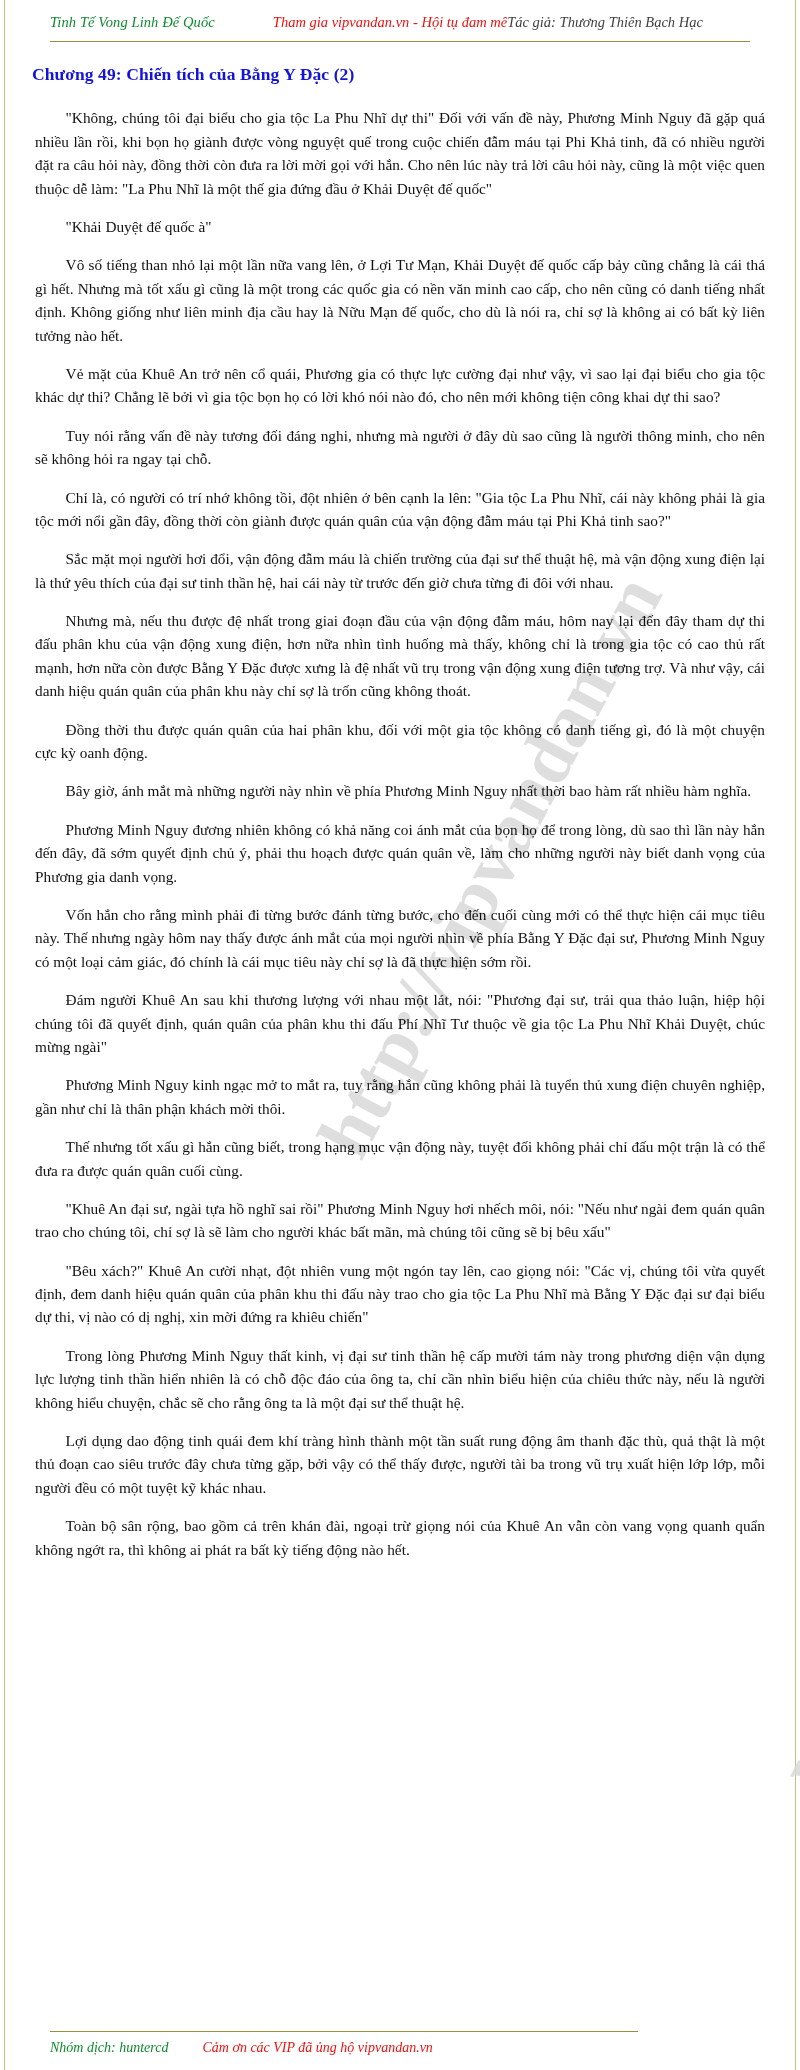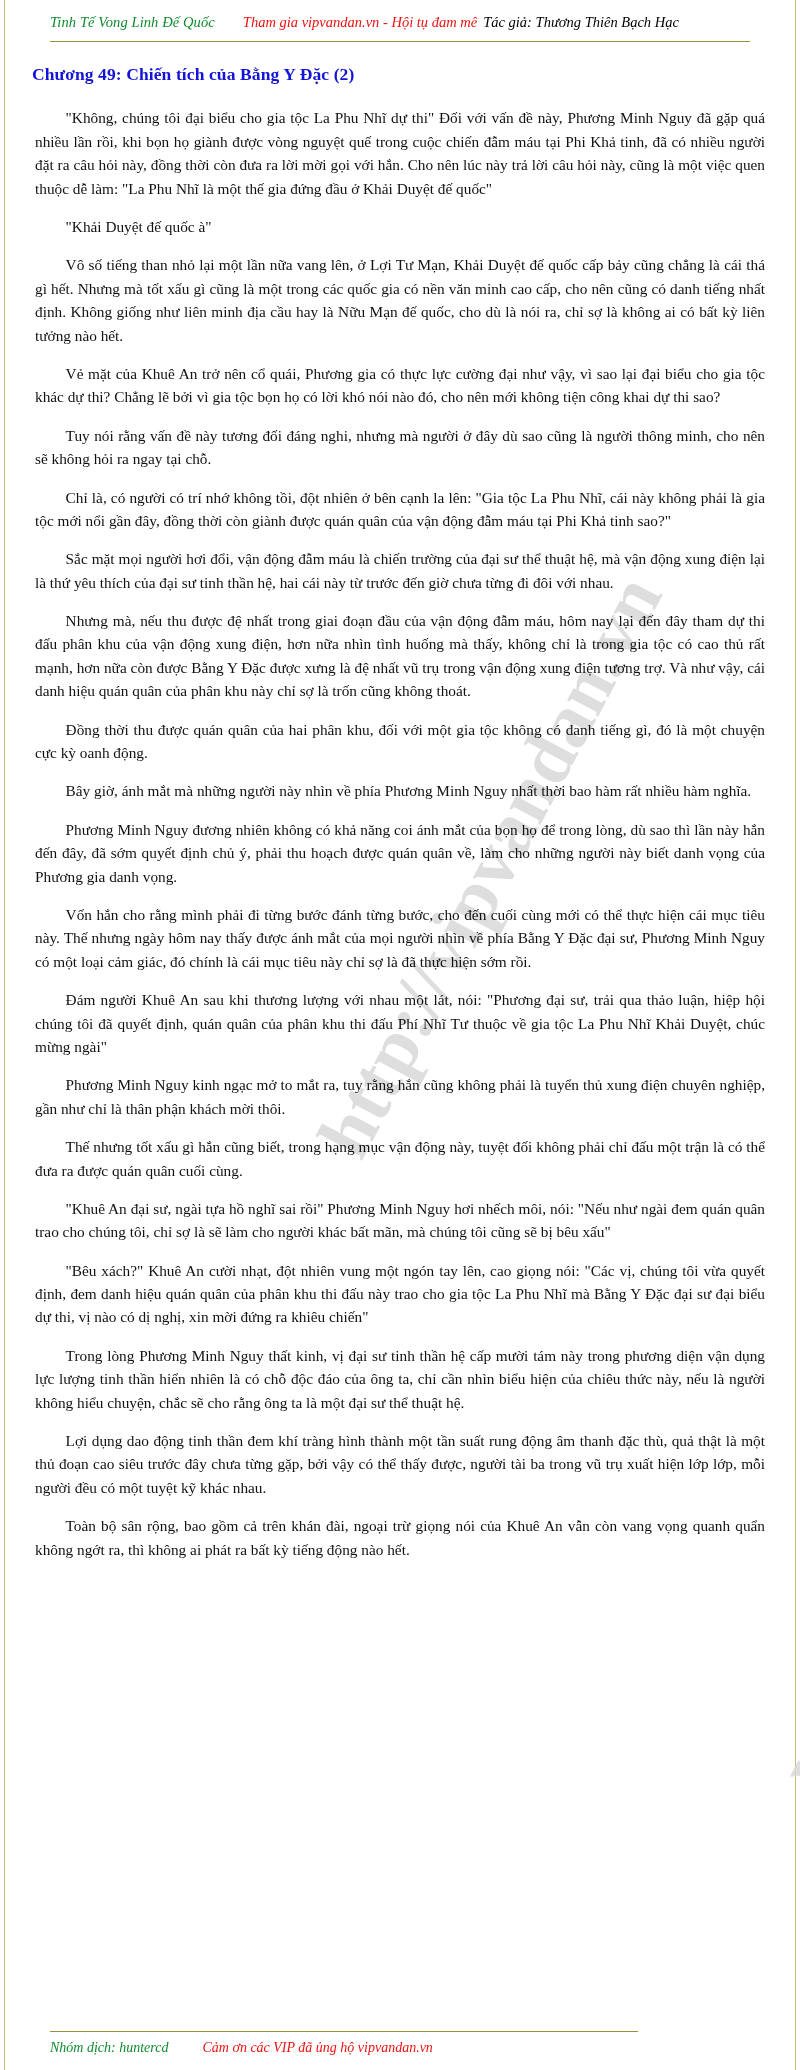--- a/index.html
+++ b/index.html
@@ -87,25 +87,24 @@
     font-size: 14.5px;
     white-space: nowrap;
   }
   .mh-site {
     color: #0f8a2e;
     font-weight: normal;
     letter-spacing: .1px;
   }
   .mh-promo {
     color: #ee1111;
-    margin-left: 28px;
+    margin-left: 58px;
   }
   .mh-author {
-    color: #000000;
-    margin-left: 6px;
+    color: #404040;
   }
   .rule {
     height: 0;
     border-top: 1px solid #9a8f3e;
     margin: 4px 18px 0 18px;
   }
   .chapter-title {
     text-align: left;
     color: #1414d8;
     font-size: 17.5px;
@@ -195,21 +194,21 @@
       <p>Đồng thời thu được quán quân của hai phân khu, đối với một gia tộc không có danh tiếng gì, đó là một chuyện cực kỳ oanh động.</p>
       <p>Bây giờ, ánh mắt mà những người này nhìn về phía Phương Minh Nguy nhất thời bao hàm rất nhiều hàm nghĩa.</p>
       <p>Phương Minh Nguy đương nhiên không có khả năng coi ánh mắt của bọn họ để trong lòng, dù sao thì lần này hắn đến đây, đã sớm quyết định chủ ý, phải thu hoạch được quán quân về, làm cho những người này biết danh vọng của Phương gia danh vọng.</p>
       <p>Vốn hắn cho rằng mình phải đi từng bước đánh từng bước, cho đến cuối cùng mới có thể thực hiện cái mục tiêu này. Thế nhưng ngày hôm nay thấy được ánh mắt của mọi người nhìn về phía Bằng Y Đặc đại sư, Phương Minh Nguy có một loại cảm giác, đó chính là cái mục tiêu này chỉ sợ là đã thực hiện sớm rồi.</p>
       <p>Đám người Khuê An sau khi thương lượng với nhau một lát, nói: "Phương đại sư, trải qua thảo luận, hiệp hội chúng tôi đã quyết định, quán quân của phân khu thi đấu Phí Nhĩ Tư thuộc về gia tộc La Phu Nhĩ Khải Duyệt, chúc mừng ngài"</p>
       <p>Phương Minh Nguy kinh ngạc mở to mắt ra, tuy rằng hắn cũng không phải là tuyển thủ xung điện chuyên nghiệp, gần như chỉ là thân phận khách mời thôi.</p>
       <p>Thế nhưng tốt xấu gì hắn cũng biết, trong hạng mục vận động này, tuyệt đối không phải chỉ đấu một trận là có thể đưa ra được quán quân cuối cùng.</p>
       <p>"Khuê An đại sư, ngài tựa hồ nghĩ sai rồi" Phương Minh Nguy hơi nhếch môi, nói: "Nếu như ngài đem quán quân trao cho chúng tôi, chỉ sợ là sẽ làm cho người khác bất mãn, mà chúng tôi cũng sẽ bị bêu xấu"</p>
       <p>"Bêu xách?" Khuê An cười nhạt, đột nhiên vung một ngón tay lên, cao giọng nói: "Các vị, chúng tôi vừa quyết định, đem danh hiệu quán quân của phân khu thi đấu này trao cho gia tộc La Phu Nhĩ mà Bằng Y Đặc đại sư đại biểu dự thi, vị nào có dị nghị, xin mời đứng ra khiêu chiến"</p>
       <p>Trong lòng Phương Minh Nguy thất kinh, vị đại sư tinh thần hệ cấp mười tám này trong phương diện vận dụng lực lượng tinh thần hiển nhiên là có chỗ độc đáo của ông ta, chỉ cần nhìn biểu hiện của chiêu thức này, nếu là người không hiểu chuyện, chắc sẽ cho rằng ông ta là một đại sư thể thuật hệ.</p>
-      <p>Lợi dụng dao động tinh thần đem khí tràng hình thành một tần suất rung động âm thanh đặc thù, quả thật là một thủ đoạn cao siêu trước đây chưa từng gặp, bởi vậy có thể thấy được, người tài ba trong vũ trụ xuất hiện lớp lớp, mỗi người đều có một tuyệt kỹ khác nhau.</p>
+      <p>Lợi dụng dao động tinh quái đem khí tràng hình thành một tần suất rung động âm thanh đặc thù, quả thật là một thủ đoạn cao siêu trước đây chưa từng gặp, bởi vậy có thể thấy được, người tài ba trong vũ trụ xuất hiện lớp lớp, mỗi người đều có một tuyệt kỹ khác nhau.</p>
       <p>Toàn bộ sân rộng, bao gồm cả trên khán đài, ngoại trừ giọng nói của Khuê An vẫn còn vang vọng quanh quẩn không ngớt ra, thì không ai phát ra bất kỳ tiếng động nào hết.</p>
     </div>
 
 </div>
 
 <div class="footer-wrap">
   <div class="footer-rule"></div>
   <div class="footer-line">
     <span class="ft-team">Nhóm dịch: huntercd</span>
     <span class="ft-thanks">Cảm ơn các VIP đã ủng hộ vipvandan.vn</span>

